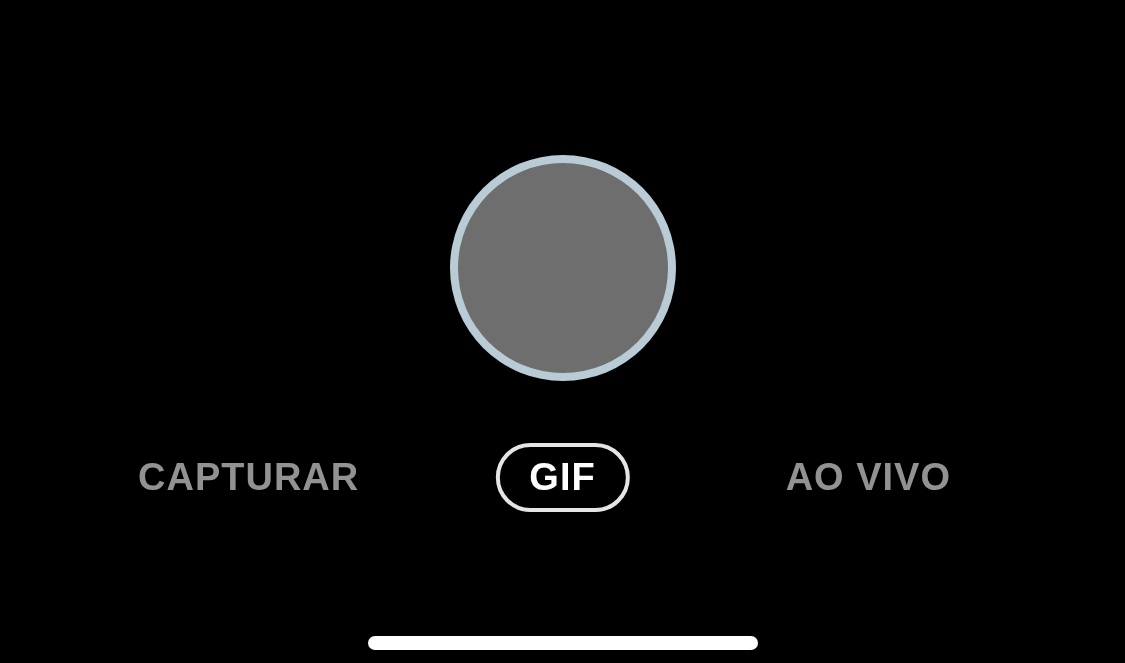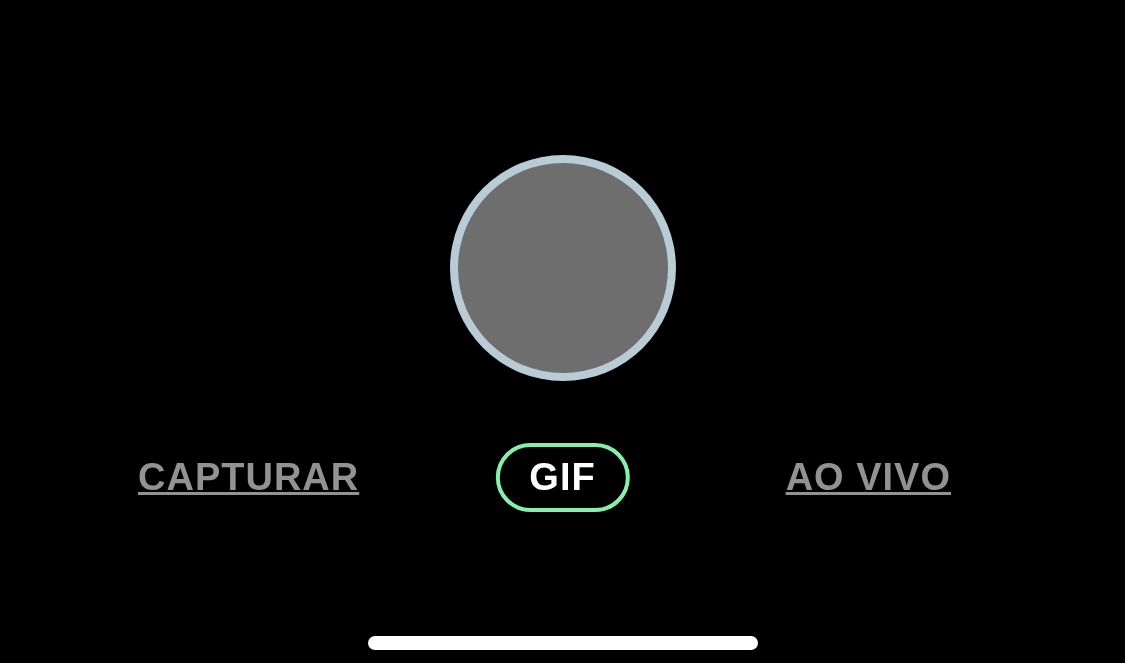--- a/index.html
+++ b/index.html
@@ -44,21 +44,20 @@
       align-items: center;
       justify-content: center;
     }
     .mode-tab {
       font-size: 38px;
       font-weight: 700;
       letter-spacing: 1px;
       color: #929292;
       cursor: pointer;
       white-space: nowrap;
-      text-decoration: underline;
     }
     .mode-tab-left {
       position: absolute;
       left: 138px;
     }
     .mode-tab-right {
       position: absolute;
       right: 174px;
     }
     .mode-tab-center {
@@ -67,21 +66,21 @@
       transform: translateX(-50%);
     }
     .mode-tab.active {
       color: #fff;
     }
     .mode-tab.active .pill {
       display: inline-flex;
       align-items: center;
       justify-content: flex-end;
       padding: 9px 30px;
-      border: 4px solid #86efac;
+      border: 4px solid #e5e5e5;
       border-radius: 999px;
     }
     .home-indicator {
       position: absolute;
       bottom: 13px;
       left: 50%;
       transform: translateX(-50%);
       width: 390px;
       height: 14px;
       background: #fff;

